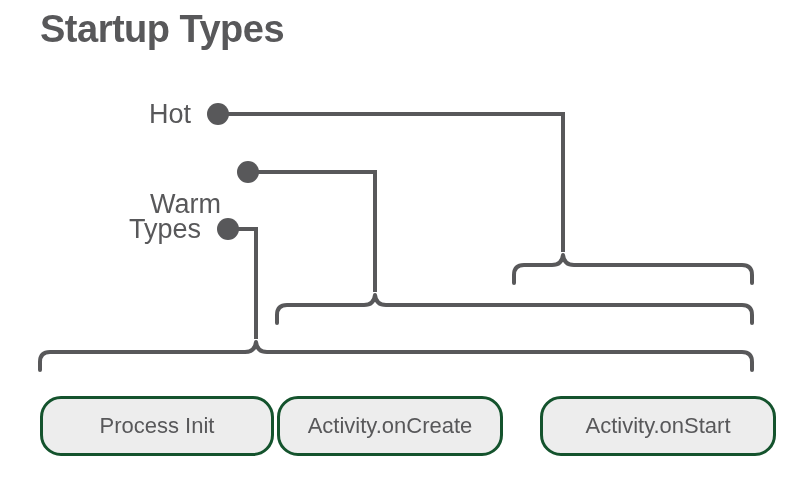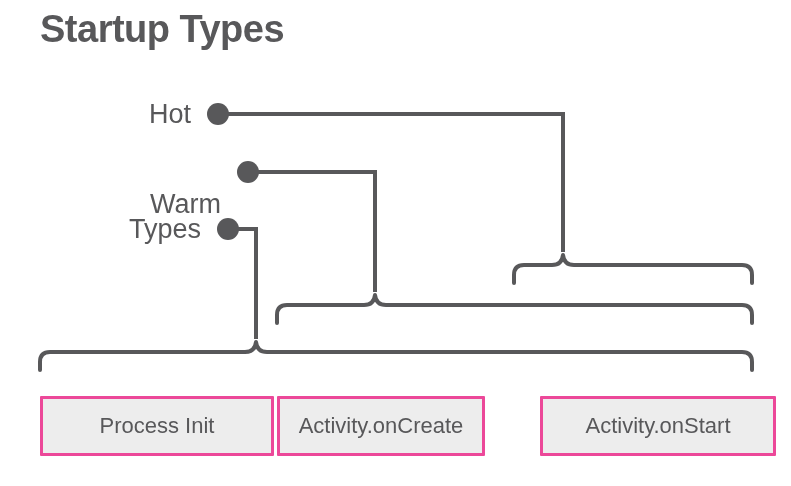--- a/index.html
+++ b/index.html
@@ -40,31 +40,31 @@
     text-align: center;
     transform: translateY(-50%);
   }
   .label-hot  { right: 600px; top: 114px; }
   .label-warm { right: 570px; top: 172px; margin-top: 32px; }
   .label-cold { right: 590px; top: 229px; }
   .node-box {
     position: absolute;
     box-sizing: border-box;
     background: #ededed;
-    border: 3px solid #ec4899;
-    border-radius: 1px;
+    border: 3px solid #14532d;
+    border-radius: 21px;
     display: flex;
     align-items: center;
     justify-content: center;
     font-size: 22px;
     color: #58585a;
     white-space: nowrap;
   }
   #box-process-init    { left: 40px;  top: 396px; width: 234px; height: 60px; }
-  #box-activity-oncreate { left: 277px; top: 396px; width: 208px; height: 60px; }
+  #box-activity-oncreate { left: 277px; top: 396px; width: 226px; height: 60px; }
   #box-activity-onstart  { left: 516px; top: 396px; width: 236px; height: 60px; margin-left: 24px; }
   svg { display: block; }
 </style>
 </head>
 <body>
 
 <div>
 
   <div class="page-title">Startup Types</div>
 

